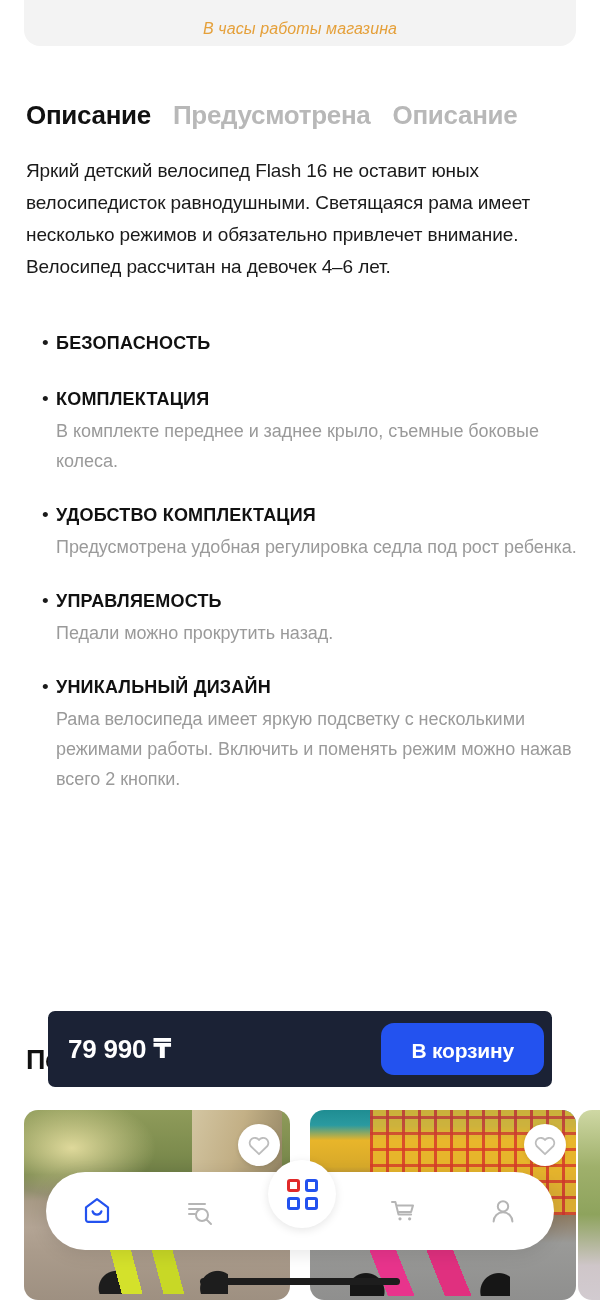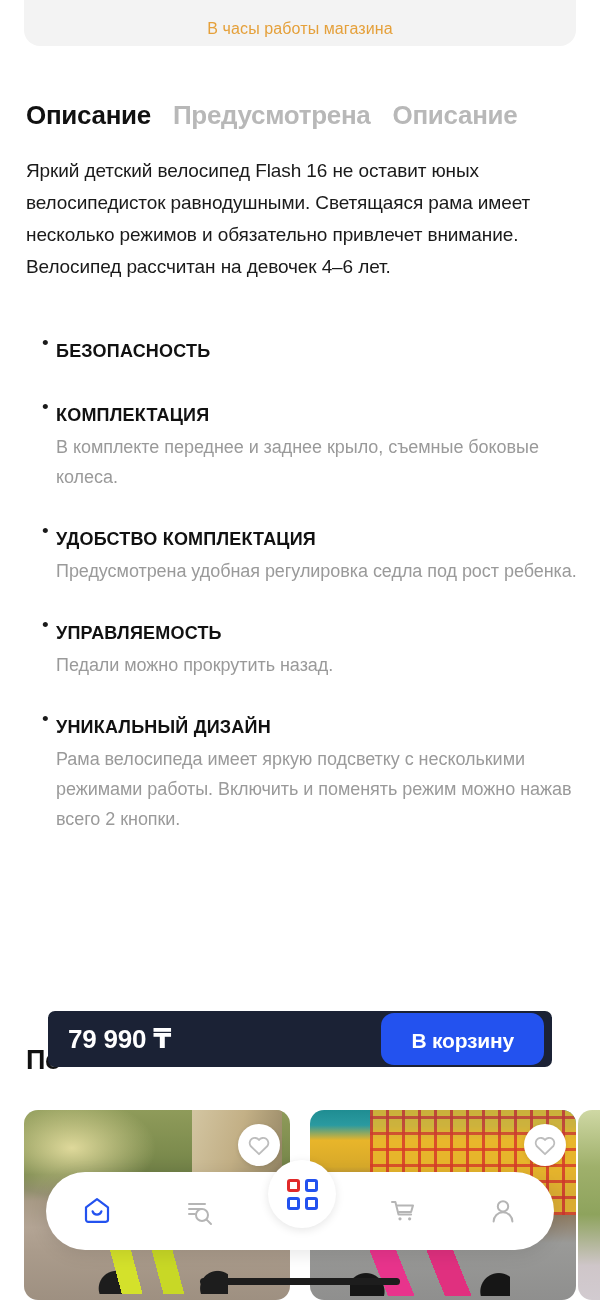--- a/index.html
+++ b/index.html
@@ -11,21 +11,21 @@
   }
   .screen { position: relative; width: 600px; height: 1300px; background:#fff; overflow:hidden; }
 
   
   .banner {
     position:absolute; left:24px; top:-40px; width:552px; height:86px;
     background:#f3f3f3; border-radius:16px;
     display:flex; align-items:flex-end; justify-content:center;
     padding-bottom:8px;
   }
-  .banner-text { color:#e5a03a; font-size:16px; letter-spacing:.1px; }
+  .banner-text { color:#e5a03a; font-size:16px; letter-spacing:.1px;font-style:italic; }
 
   
   .tabs {
     position:absolute; left:26px; top:100px; width:620px;
     display:flex; align-items:baseline; gap:22px; white-space:nowrap;
   }
   .tab { font-size:26px; font-weight:700; color:#b8b8b8; letter-spacing:-0.3px; }
   .tab.active { color:#111111; }
 
   
@@ -38,21 +38,21 @@
   .features { position:absolute; left:26px; top:328px; width:556px; }
   .feature { display:flex; margin-bottom:24px; }
   .feature:last-child { margin-bottom:0; }
   .dot {
     width:30px; flex:0 0 30px; color:#1a1a1a; font-size:19px; line-height:30px;
     text-align:left; padding-left:16px;
   }
   .f-body { flex:1 1 auto; }
   .f-title {
     font-size:18px; font-weight:700; color:#111; letter-spacing:.2px;
-    line-height:30px; margin-bottom:2px;margin-top:8px;
+    line-height:30px; margin-bottom:2px;
   }
   .f-text { font-size:18px; line-height:30px; color:#9a9a9a; letter-spacing:-0.05px; }
 
   
   .rec-heading {
     position:absolute; left:26px; top:1045px;
     font-size:27px; font-weight:700; color:#111; letter-spacing:-0.4px;
     white-space:nowrap;
   }
 
@@ -120,21 +120,21 @@
   .fav {
     position:absolute; right:10px; top:14px; width:42px; height:42px;
     background:#fff; border-radius:50%;
     display:flex; align-items:center; justify-content:center;
     box-shadow:0 1px 4px rgba(0,0,0,.10);
   }
   .fav svg { display:block; }
 
   
   .pricebar {
-    position:absolute; left:48px; top:1011px; width:504px; height:56px;
+    position:absolute; left:48px; top:1011px; width:504px; height:76px;
     background:#1b2235; border-radius:7px;
     display:flex; align-items:center; justify-content:space-between;
     padding:0 8px 0 20px;
   }
   .price { color:#ffffff; font-size:26px; font-weight:700; letter-spacing:-0.2px; }
   .cart-btn {
     background:#2352ef; color:#fff; border:none; border-radius:13px;
     height:52px; padding:16px 30px; font-size:21px; font-weight:700;
     font-family:inherit; letter-spacing:-0.2px; cursor:pointer;
   }

